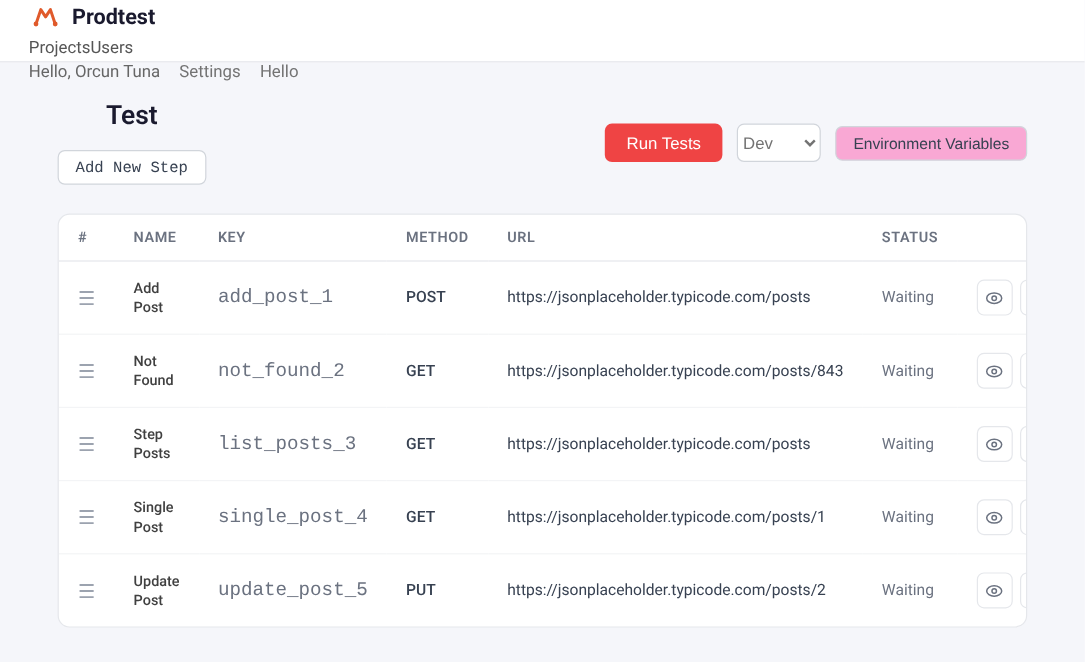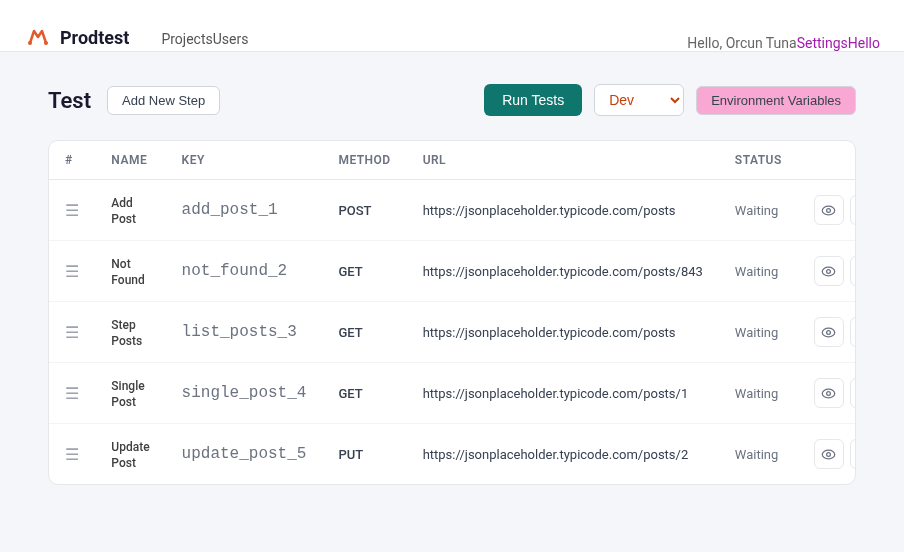--- a/index.html
+++ b/index.html
@@ -3,23 +3,24 @@
   <meta charset="utf-8">
   <style>
     * { box-sizing: border-box; margin: 0; padding: 0; }
     body { font-family: -apple-system, BlinkMacSystemFont, 'Segoe UI', Roboto, sans-serif; background: #f5f6fa; color: #333; font-size: 14px; }
 
     
     .navbar {
       background: #fff;
       border-bottom: 1px solid #e5e7eb;
       display: flex;
-      align-items: flex-end;
+      align-items: flex-start;
       padding: 0 24px;
       height: 52px;
+      flex-direction: column;
     }
     .navbar-brand {
       display: flex;
       align-items: center;
       gap: 8px;
       font-weight: 700;
       font-size: 18px;
       color: #1a1a2e;
       margin-right: 32px;
     }
@@ -33,83 +34,86 @@
     }
     .navbar-links a {
       text-decoration: none;
       color: #555;
       font-size: 14px;
       padding: 4px 0;
     }
     .navbar-right {
       display: flex;
       align-items: center;
+      gap: 16px;
     }
     .hello-text { color: #666; font-size: 14px; }
     .navbar-right a {
       text-decoration: none;
-      color: #a21caf;
+      color: #737373;
       font-size: 14px;
     }
 
     
     .page-content {
       padding: 32px 48px;
     }
 
     
     .page-header {
       display: flex;
       align-items: center;
       justify-content: space-between;
       margin-bottom: 24px;
     }
     .page-header-left {
       display: flex;
       align-items: center;
       gap: 16px;
+      flex-direction: column;
     }
     .page-title {
       font-size: 22px;
       font-weight: 600;
       color: #1a1a2e;
     }
     .add-step-btn {
       background: #fff;
       border: 1px solid #d1d5db;
       border-radius: 6px;
       padding: 6px 14px;
       font-size: 13px;
       color: #374151;
       cursor: pointer;
+      font-family: Liberation Mono, monospace;
     }
 
     .page-header-right {
       display: flex;
       align-items: center;
       gap: 12px;
     }
     .run-tests-btn {
-      background: #0f766e;
+      background: #ef4444;
       color: #fff;
       border: none;
       border-radius: 6px;
       padding: 8px 18px;
       font-size: 14px;
       font-weight: 500;
       cursor: pointer;
     }
 
     .env-select {
       border: 1px solid #d1d5db;
       border-radius: 6px;
-      padding: 6px 10px;
+      padding: 6px 0;
       font-size: 14px;
       background: #fff;
-      color: #c2410c;
+      color: #737373;
       cursor: pointer;
     }
     .env-vars-btn {
       background: #f9a8d4;
       border: 1px solid #d1d5db;
       border-radius: 6px;
       padding: 6px 14px;
       font-size: 13px;
       color: #374151;
       cursor: pointer;

